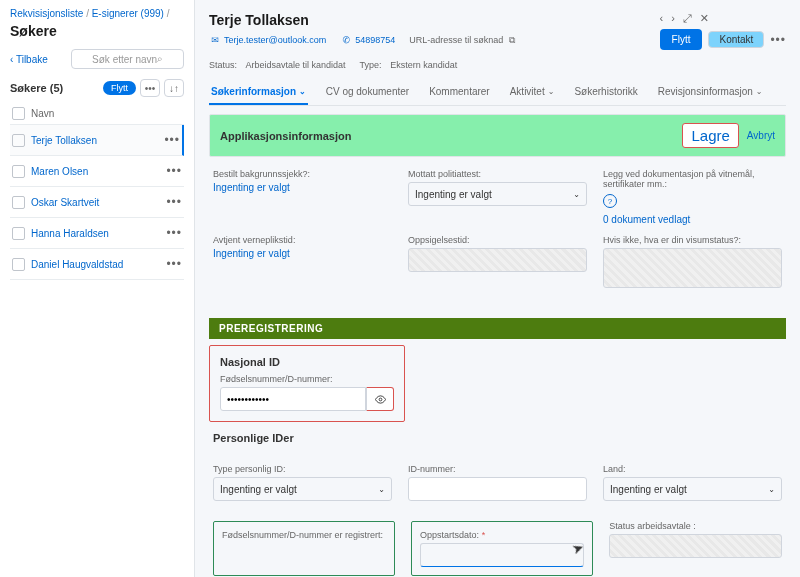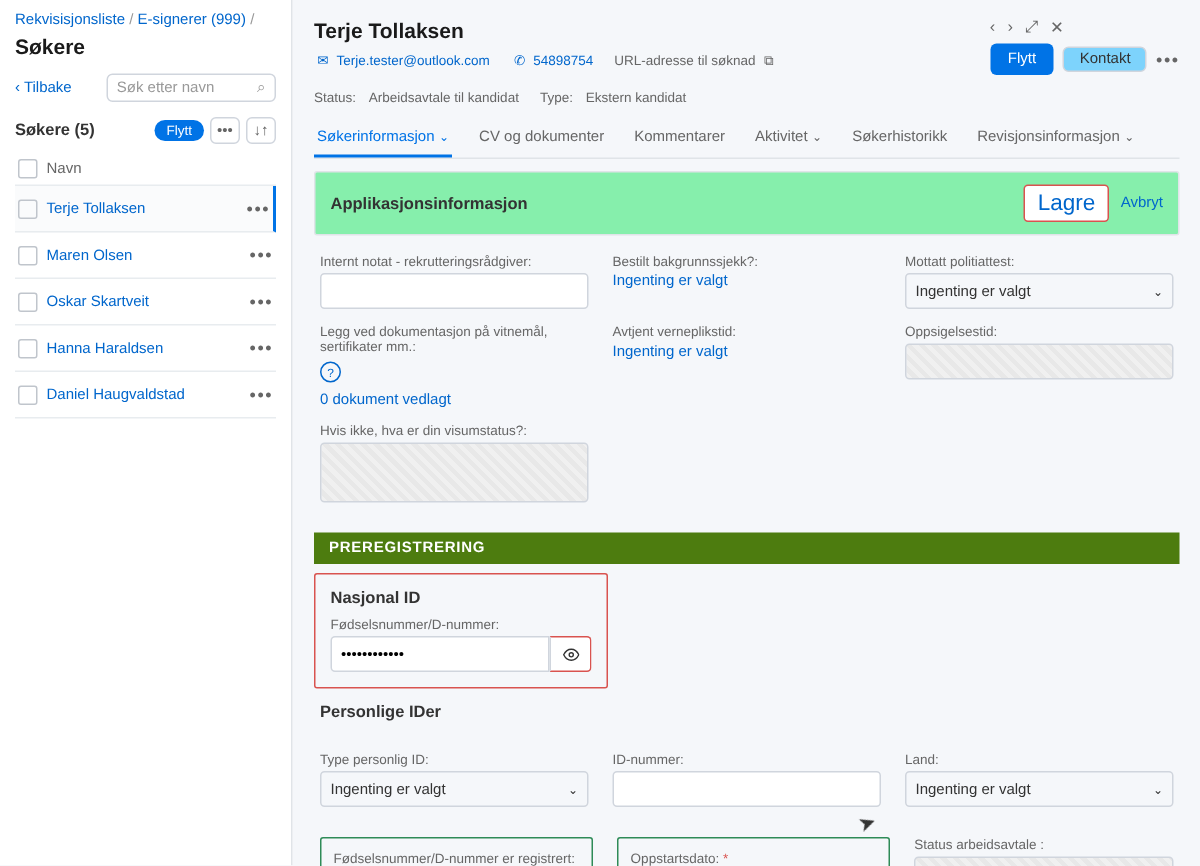--- a/index.html
+++ b/index.html
@@ -4,21 +4,21 @@
 <style>
 * { box-sizing: border-box; margin: 0; padding: 0; font-family: -apple-system, BlinkMacSystemFont, "Segoe UI", Arial, sans-serif; }
 body { background: #f5f7fa; font-size: 11px; color: #333; }
 .app { display: flex; height: 577px; width: 800px; }
 .sidebar { width: 195px; background: #fff; border-right: 1px solid #e0e4e8; padding: 8px 10px; display: flex; flex-direction: column; }
 .breadcrumb { font-size: 10px; color: #0066cc; margin-bottom: 4px; }
 .breadcrumb span { color: #999; }
 .page-title { font-size: 14px; font-weight: 600; color: #1a1a1a; margin-bottom: 10px; }
 .back-row { display: flex; gap: 23px; align-items: center; margin-bottom: 10px; }
 .back-link { font-size: 10px; color: #0066cc; cursor: pointer; }
-.search-box { flex: 1; border: 1px solid #d0d5dd; border-radius: 4px; padding: 3px 6px; font-size: 10px; color: #999; display: flex; align-items: center; justify-content: space-between; }
+.search-box { flex: 1; border: 1px solid #d0d5dd; border-radius: 4px; padding: 3px 6px; font-size: 10px; color: #999; display: flex; align-items: center; justify-content: center; }
 .filter-row { display: flex; align-items: center; justify-content: space-between; margin-bottom: 6px; }
 .filter-label { font-size: 11px; font-weight: 600; }
 .filter-actions { display: flex; gap: 4px; align-items: center; }
 .btn-flytt { background: #0073e6; color: #fff; border: none; border-radius: 10px; padding: 2px 8px; font-size: 9px; cursor: pointer; }
 .icon-btn { border: 1px solid #d0d5dd; background: #fff; border-radius: 4px; width: 20px; height: 18px; display: flex; align-items: center; justify-content: center; cursor: pointer; font-size: 10px; color: #666; }
 .name-header { display: flex; align-items: center; gap: 6px; padding: 4px 2px; border-bottom: 1px solid #e8ecef; font-size: 10px; color: #666; }
 .checkbox { width: 13px; height: 13px; border: 1px solid #c0c5cc; border-radius: 2px; display: inline-flex; align-items: center; justify-content: center; cursor: pointer; }
 .list-item { display: flex; align-items: center; justify-content: space-between; padding: 8px 2px; border-bottom: 1px solid #e8ecef; cursor: pointer; }
 .list-item.selected { border-right: 2px solid #0073e6; background: #fafbfc; }
 .list-item-left { display: flex; align-items: center; gap: 6px; }
@@ -31,21 +31,21 @@
 .meta-item { display: flex; align-items: center; gap: 3px; color: #0066cc; }
 .meta-item.gray { color: #666; }
 .meta-item .icon { width: 12px; height: 12px; display: inline-flex; align-items: center; justify-content: center; }
 .header-actions { display: flex; gap: 6px; align-items: center; }
 .btn-primary { background: #0073e6; color: #fff; border: none; border-radius: 4px; padding: 5px 12px; font-size: 10px; cursor: pointer; font-weight: 500; }
 .btn-outline { background: #7dd3fc; color: #333; border: 1px solid #d0d5dd; border-radius: 4px; padding: 2px 10px; font-size: 10px; cursor: pointer; }
 .nav-icons { display: flex; gap: 8px; color: #666; font-size: 11px; margin-bottom: 4px; }
 .nav-icons span { cursor: pointer; }
 .tabs { display: flex; gap: 16px; border-bottom: 1px solid #e0e4e8; margin-top: 10px; margin-bottom: 0; }
 .tab { padding: 6px 2px; font-size: 10px; color: #666; cursor: pointer; border-bottom: 2px solid transparent; display: flex; align-items: center; gap: 3px; }
-.tab.active { color: #0073e6; border-bottom-color: #0073e6; font-weight: 400; }
+.tab.active { color: #0073e6; border-bottom-color: #0073e6; font-weight: 700; }
 .chev { font-size: 8px; }
 .section-header { display: flex; justify-content: space-between; align-items: center; background: #86efac; padding: 8px 10px; margin-top: 8px; border: 1px solid #e0e4e8; border-radius: 2px; }
 .section-title { font-size: 11px; font-weight: 600; }
 .section-actions { display: flex; gap: 8px; align-items: center; }
 .btn-save { background: #fff; color: #0066cc; border: 1.5px solid #d9534f; border-radius: 3px; padding: 3px 8px; font-size: 15px; cursor: pointer; }
 .link-cancel { color: #0066cc; font-size: 10px; cursor: pointer; }
 .form-grid { display: grid; grid-template-columns: 1fr 1fr 1fr; gap: 10px 16px; padding: 12px 4px; }
 .field { display: flex; flex-direction: column; gap: 3px; }
 .field-label { font-size: 9px; color: #666; }
 .field-value { font-size: 10px; color: #0066cc; }
@@ -189,24 +189,20 @@
     <div class="section-header">
       <span class="section-title">Applikasjonsinformasjon</span>
       <div class="section-actions">
         <button class="btn-save">Lagre</button>
         <span class="link-cancel">Avbryt</span>
       </div>
     </div>
 
     <div class="form-grid">
       <div class="field">
-        <span class="field-label">Internt notat - rekrutteringsrådgiver:</span>
-        <input class="input" style="">
-      </div>
-      <div class="field">
         <span class="field-label">Bestilt bakgrunnssjekk?:</span>
         <span class="field-value">Ingenting er valgt</span>
       </div>
       <div class="field">
         <span class="field-label">Mottatt politiattest:</span>
         <div class="select">
           <span>Ingenting er valgt</span>
             <span class="chev">⌄</span>
         </div>
       </div>

